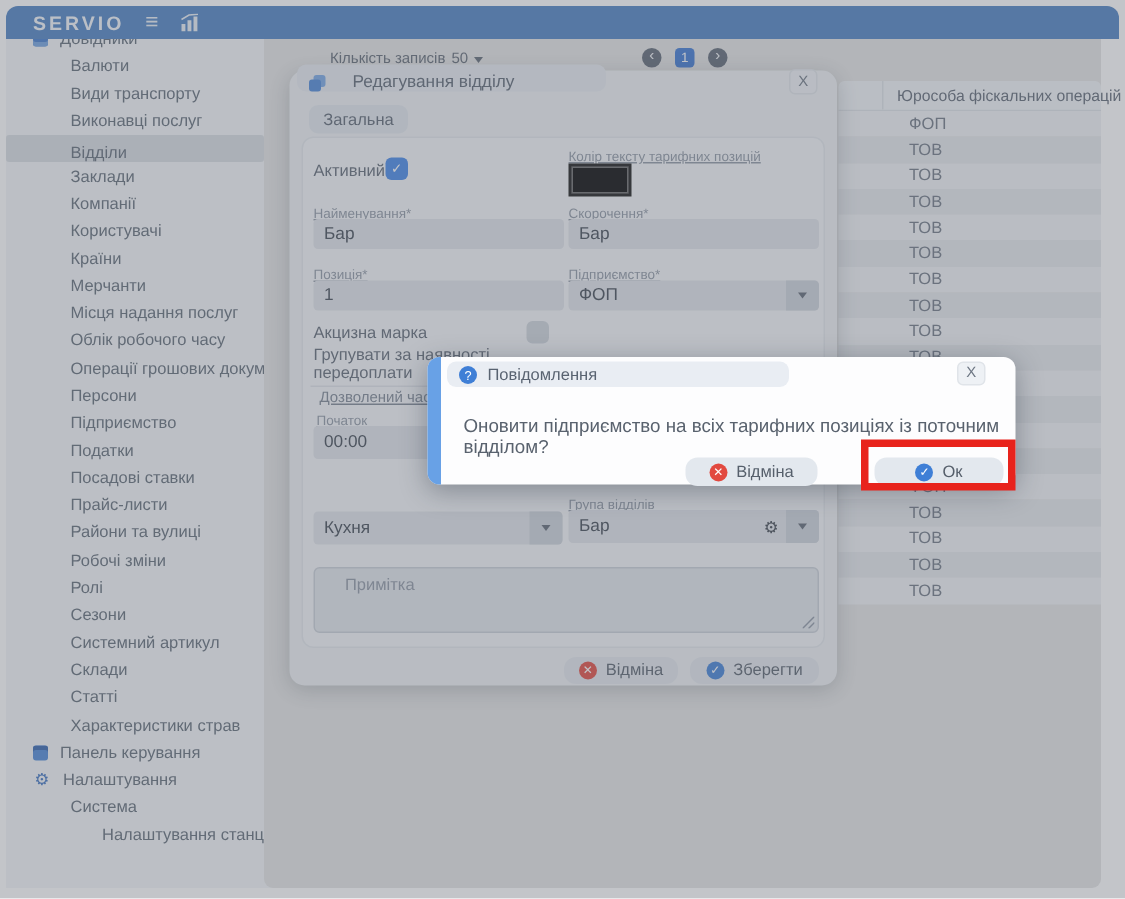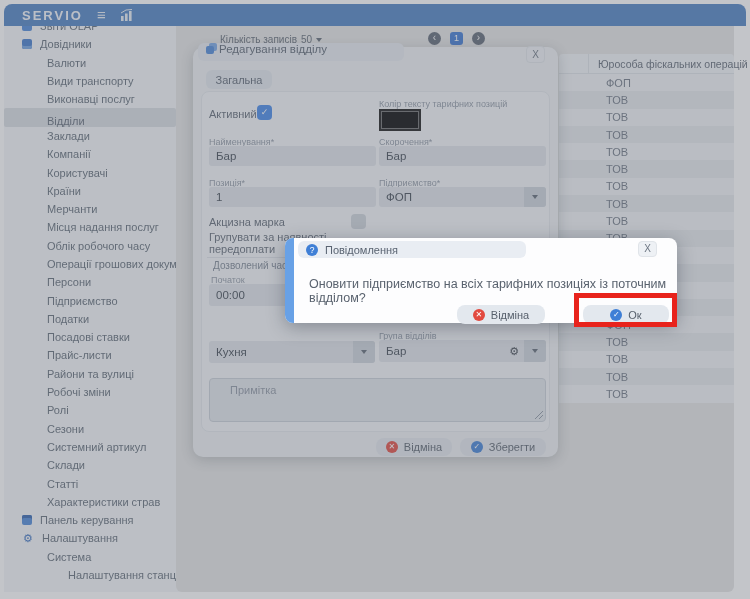--- a/index.html
+++ b/index.html
@@ -43,35 +43,35 @@
   .lt-pin{margin-left:33px;cursor:pointer;display:block;}
   .lt-htext{font-size:10.5px;color:#5d6673;margin-left:6px;cursor:pointer;white-space:nowrap;}
   .lt-row{height:17.3px;font-size:11px;color:#6d7683;display:flex;align-items:center;padding-left:47px;cursor:pointer;}
   .lt-row.even{background:#f0f2f5;}
   .lt-row.odd{background:#e5e8ec;}
 
   
   .dialog{position:absolute;left:17px;top:21px;width:365px;height:410px;background:#eef1f4;border-radius:10px;
           box-shadow:0 3px 14px rgba(40,50,60,.25);}
   .dlg-pill{position:absolute;left:5px;top:-4px;width:206px;height:18px;background:#e6eaf0;border-radius:6px;
-            display:flex;align-items:flex-start;gap:2px;padding-left:8px;}
+            display:flex;align-items:flex-end;gap:18px;padding-left:8px;}
   .pages-ic{position:relative;width:11px;height:11px;}
   .pages-ic i{position:absolute;display:block;width:8px;height:8px;border-radius:2px;background:#4a86d8;}
   .pages-ic i.b{left:3px;top:0;background:#76a6e4;}
   .pages-ic i.a{left:0;top:3px;}
   .dlg-title{font-size:11.5px;color:#596371;}
   .dlg-close{position:absolute;left:333px;top:-1px;width:19px;height:17px;background:#eef1f5;border:1px solid #dfe3e8;
              border-radius:4px;font-size:10px;color:#6d7683;text-align:center;line-height:15px;cursor:pointer;}
   .tab{position:absolute;top:23px;height:19px;border-radius:6px;font-size:11px;color:#596371;display:flex;
        align-items:center;justify-content:center;cursor:pointer;}
   .tab.active{left:13px;width:66px;background:#e2e7ed;}
   .tab.idle{left:92px;width:64px;background:#fbfcfd;border:1px solid #e4e8ed;margin-top:40px;}
   .dlg-panel{position:absolute;left:8px;top:44px;width:349px;height:341px;background:#f4f6f9;border:1px solid #e3e7ec;border-radius:8px;}
 
-  .flabel{position:absolute;font-size:9px;color:#8d96a3;white-space:nowrap;}
+  .flabel{position:absolute;font-size:9px;color:#8d96a3;white-space:nowrap;text-decoration:underline;}
   .biglabel{position:absolute;font-size:11px;color:#5d6673;}
   .fin{position:absolute;height:20px;background:#dfe3e9;border:none;border-radius:3px;font-size:11.5px;
        color:#3e4752;padding:0 7px;outline:none;}
   .checkbox{position:absolute;width:15px;height:15px;border-radius:4px;cursor:pointer;}
   .checkbox.on{background:#4285e8;color:#fff;font-size:9px;line-height:15px;text-align:center;}
   .checkbox.off{background:#ced4db;}
   .swatch{position:absolute;width:38px;height:18px;background:#000;border:1px solid #6a6a6a;outline:2px solid #141414;cursor:pointer;}
   .fselect{position:absolute;height:20px;background:#dfe3e9;border-radius:3px;display:flex;align-items:center;cursor:pointer;}
   .fselect .val{flex:1;font-size:11.5px;color:#3e4752;padding-left:7px;white-space:nowrap;overflow:hidden;}
   .fselect .chevbox{width:22px;align-self:stretch;background:#ccd2da;border-radius:0 3px 3px 0;display:flex;align-items:center;justify-content:center;}
@@ -117,24 +117,20 @@
       <rect x="1" y="7" width="2.6" height="5" fill="#e8eef6"></rect>
       <rect x="5" y="4.5" width="2.6" height="7.5" fill="#e8eef6"></rect>
       <rect x="9" y="2" width="2.6" height="10" fill="#e8eef6"></rect>
       <polyline points="1,4 6,1 12,0.5" stroke="#e8eef6" stroke-width="1" fill="none"></polyline>
     </svg>
   </div>
 
   <div class="sidebar">
     <div id="sb-list">
         <div class="sb-item lvl0">
-          <span class="sb-ic report-icon"></span>
-          <span class="sb-lbl">Звіти OLAP</span>
-        </div>
-        <div class="sb-item lvl0">
           <span class="sb-ic book-icon"></span>
           <span class="sb-lbl">Довідники</span>
         </div>
         <div class="sb-item lvl1">
           <span class="sb-lbl">Валюти</span>
         </div>
         <div class="sb-item lvl1">
           <span class="sb-lbl">Види транспорту</span>
         </div>
         <div class="sb-item lvl1">

